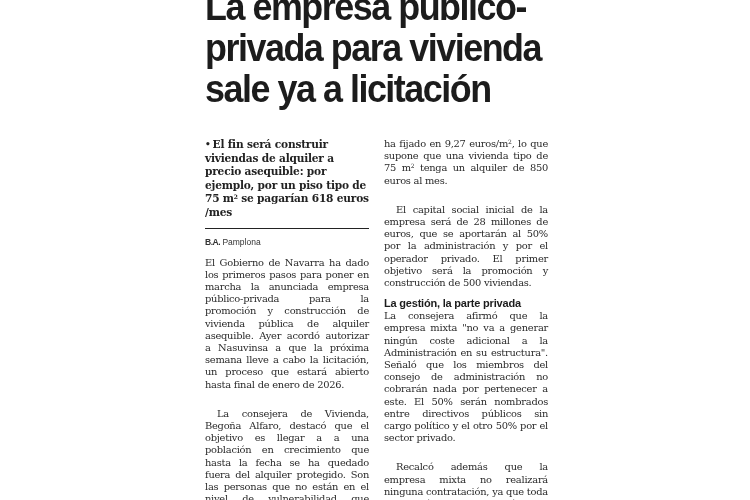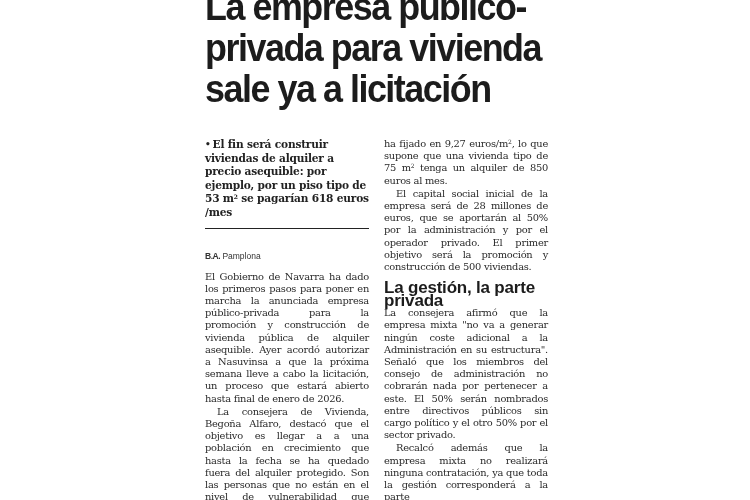--- a/index.html
+++ b/index.html
@@ -14,49 +14,49 @@
   .headline div { white-space: nowrap; }
   .col { position: absolute; font-family: "DejaVu Serif", serif; color: #2a2a2a; }
   .col1 { left: 205px; top: 138px; width: 164px; }
   .col2 { left: 384px; top: 138px; width: 164px; }
   .summary {
     font-family: "DejaVu Serif", serif; font-weight: bold; font-size: 10.6px; line-height: 13.6px;
     color: #222; letter-spacing: -0.2px;
   }
   .summary .bullet { font-size: 9px; vertical-align: 1px; margin-right: 2px; }
   .rule { border-top: 1.5px solid #222; margin-top: 8px; width: 164px; }
-  .byline { font-family: "Liberation Sans", sans-serif; font-size: 8.5px; margin-top: 22px; color: #333; }
+  .byline { font-family: "Liberation Sans", sans-serif; font-size: 8.5px; margin-top: 8px; color: #333; }
   .byline b { font-weight: bold; letter-spacing: -0.5px; }
   .body p {
     margin: 0; font-size: 9.9px; line-height: 12.2px; text-align: justify; letter-spacing: -0.25px;
     text-align-last: left;
   }
   .body p.indent { text-indent: 12px; }
-  .body p.gap { margin-top: 1px; }
+  .body p.gap { margin-top: 17px; }
   .col1 .body { margin-top: 10px; }
   .subhead {
-    font-family: "Liberation Sans", sans-serif; font-weight: bold; font-size: 17px;
+    font-family: "Liberation Sans", sans-serif; font-weight: bold; font-size: 11px;
     line-height: 13px; color: #1c1c1c; margin-top: 8px; letter-spacing: -0.2px;
   }
   sup { font-size: 6px; vertical-align: 3px; line-height: 0; }
 </style>
 </head>
 <body>
 
 <div class="page">
 
   <div class="headline">
     <div>La empresa público-</div>
     <div>privada para vivienda</div>
     <div>sale ya a licitación</div>
   </div>
 
   <div class="col col1">
     <div class="summary">
-      <span class="bullet">•</span><span>El fin será construir viviendas de alquiler a precio asequible: por ejemplo, por un piso tipo de 53 m</span><sup>2</sup><span> se pagarían 618 euros /mes</span>
+      <span class="bullet">•</span><span>El fin será construir viviendas de alquiler a precio asequible: por ejemplo, por un piso tipo de 75 m</span><sup>2</sup><span> se pagarían 618 euros /mes</span>
     </div>
     <div class="rule"></div>
     <div class="byline">
       <b>B.A.</b>
       <span>Pamplona</span>
     </div>
     <div class="body">
       <p>El Gobierno de Navarra ha dado los primeros pasos para poner en marcha la anunciada empresa público-privada para la promoción y construcción de vivienda pública de alquiler asequible.  Ayer acordó autorizar a Nasuvinsa a que la próxima semana lleve a cabo la licitación, un proceso que estará abierto hasta final de enero de 2026.</p>
       <p class="indent gap">La consejera de Vivienda, Begoña Alfaro, destacó que el objetivo es llegar a a una población en crecimiento que hasta la fecha se ha quedado fuera del alquiler protegido. Son las personas que no están en el nivel de vulnerabilidad que requiere el alquiler social pero que tampoco</p>
     </div>

